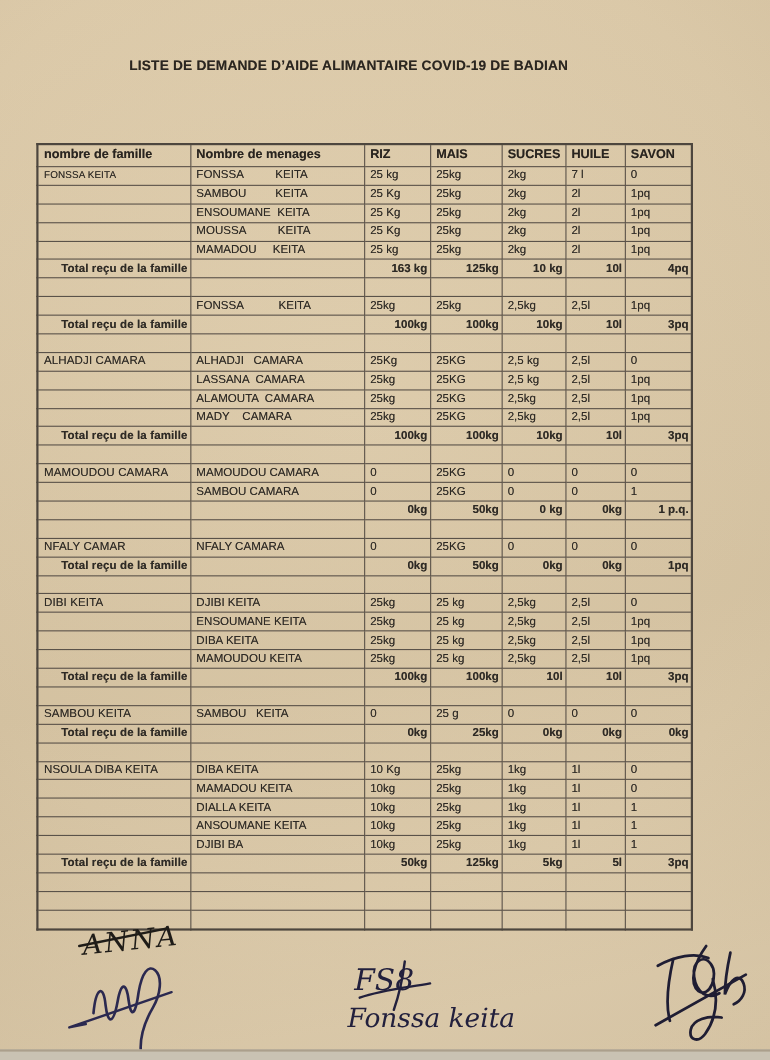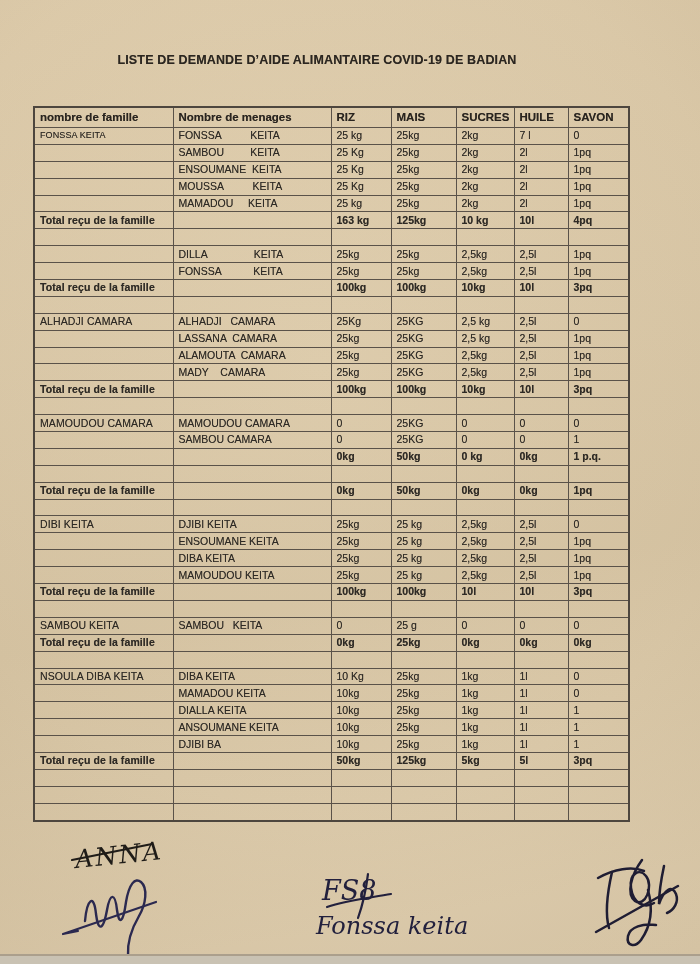--- a/index.html
+++ b/index.html
@@ -25,37 +25,37 @@
   }
   .title{
     position:absolute;top:53px;left:0;width:100%;
     transform:translateX(-33px);
     text-align:center;
     font-size:12.5px;font-weight:700;color:#2b2620;
     letter-spacing:.15px;
     text-shadow:0 0 .6px rgba(43,38,32,.5);
   }
   table.aid{
-    position:absolute;left:33px;top:106px;
+    position:absolute;left:33px;top:130px;
     width:595px;border-collapse:collapse;table-layout:fixed;
     border:2px solid #4d463e;
   }
   table.aid th, table.aid td{
     border:1px solid #5a5249;
     height:15.9px;line-height:13px;
     padding:0 2px 0 5px;
     font-size:10.5px;color:#2e2a25;
     text-align:left;vertical-align:middle;
     overflow:hidden;white-space:pre;
     text-shadow:0 0 .5px rgba(46,42,37,.55);
   }
   table.aid th{
     height:19px;font-size:11.5px;font-weight:700;color:#29241f;
   }
-  tr.total-row td{font-weight:700;}
+  tr.total-row td{font-weight:700;text-align:right;}
   td.family-cell{font-size:10px;letter-spacing:.1px;}
   tr.first-member td.family-cell.small{font-size:9px;}
   .ink{position:absolute;left:0;top:0;pointer-events:none;}
   .hand{
     font-family:"DejaVu Serif",serif;
     font-style:italic;
   }
 </style>
 </head>
 <body>
@@ -145,29 +145,20 @@
         <td></td>
         <td></td>
         <td></td>
         <td></td>
         <td></td>
         <td></td>
         <td></td>
       </tr>
       <tr>
         <td class="family-cell"></td>
-        <td>DILLA                KEITA</td>
-        <td>25kg</td>
-        <td>25kg</td>
-        <td>2,5kg</td>
-        <td>2,5l</td>
-        <td>1pq</td>
-      </tr>
-      <tr>
-        <td class="family-cell"></td>
         <td>FONSSA           KEITA</td>
         <td>25kg</td>
         <td>25kg</td>
         <td>2,5kg</td>
         <td>2,5l</td>
         <td>1pq</td>
       </tr>
       <tr class="total-row">
         <td class="family-cell">Total reçu de la famille</td>
         <td></td>
@@ -268,20 +259,29 @@
         <td>1 p.q.</td>
       </tr>
       <tr>
         <td></td>
         <td></td>
         <td></td>
         <td></td>
         <td></td>
         <td></td>
         <td></td>
+      </tr>
+      <tr class="first-member">
+        <td class="family-cell">NFALY CAMAR</td>
+        <td>NFALY CAMARA</td>
+        <td>0</td>
+        <td>25KG</td>
+        <td>0</td>
+        <td>0</td>
+        <td>0</td>
       </tr>
       <tr class="total-row">
         <td class="family-cell">Total reçu de la famille</td>
         <td></td>
         <td>0kg</td>
         <td>50kg</td>
         <td>0kg</td>
         <td>0kg</td>
         <td>1pq</td>
       </tr>

